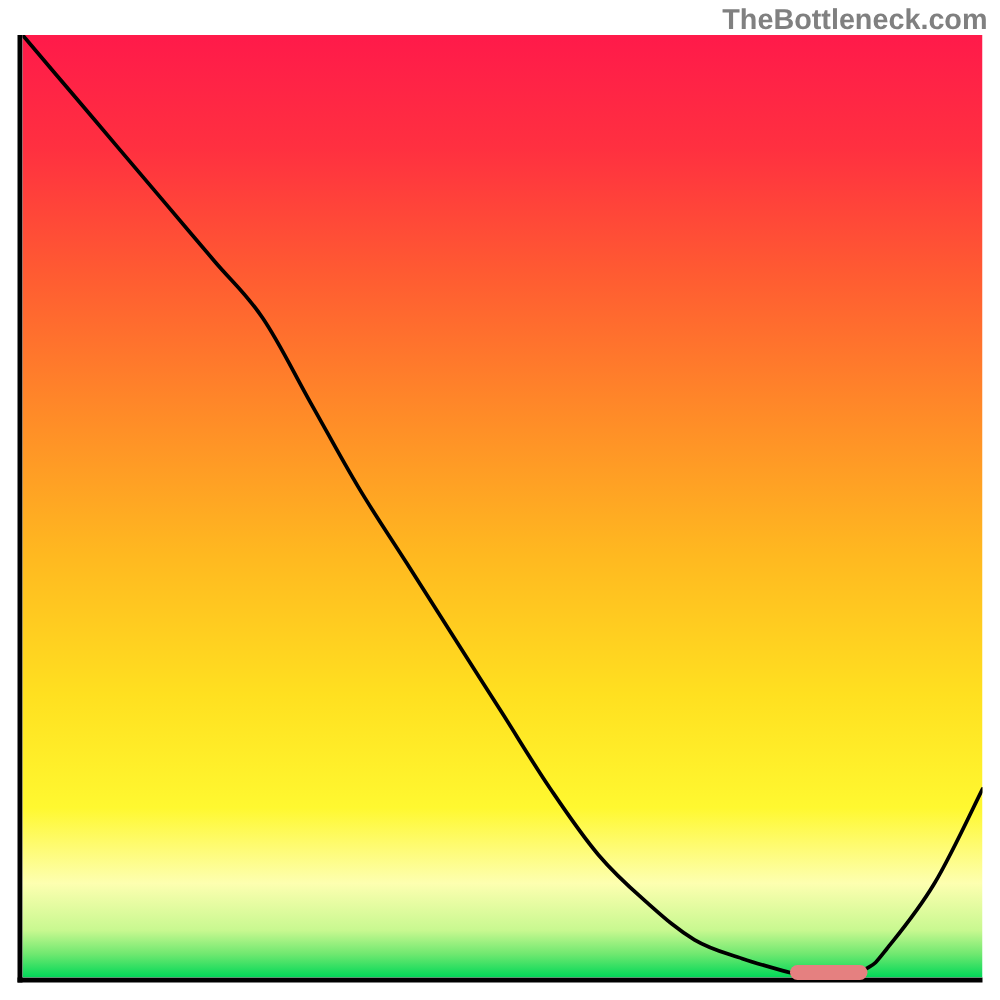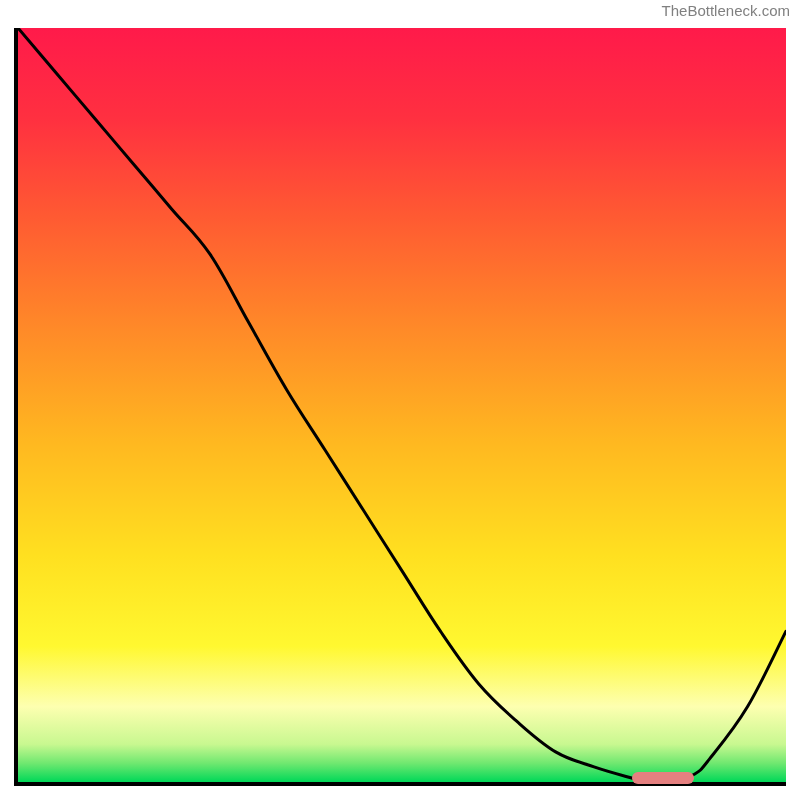--- a/index.html
+++ b/index.html
@@ -14,22 +14,22 @@
   .container {
     position: relative;
     width: 800px;
     height: 800px;
   }
   .watermark {
     position: absolute;
     top: 2px;
     right: 10px;
     color: #808080;
-    font-size: 15px;
-    font-weight: 400;
+    font-size: 23px;
+    font-weight: 700;
     z-index: 10;
   }
   .plot-area {
     position: absolute;
     left: 14px;
     top: 28px;
     width: 772px;
     height: 758px;
     border-left: 4px solid #000000;
     border-bottom: 4px solid #000000;

